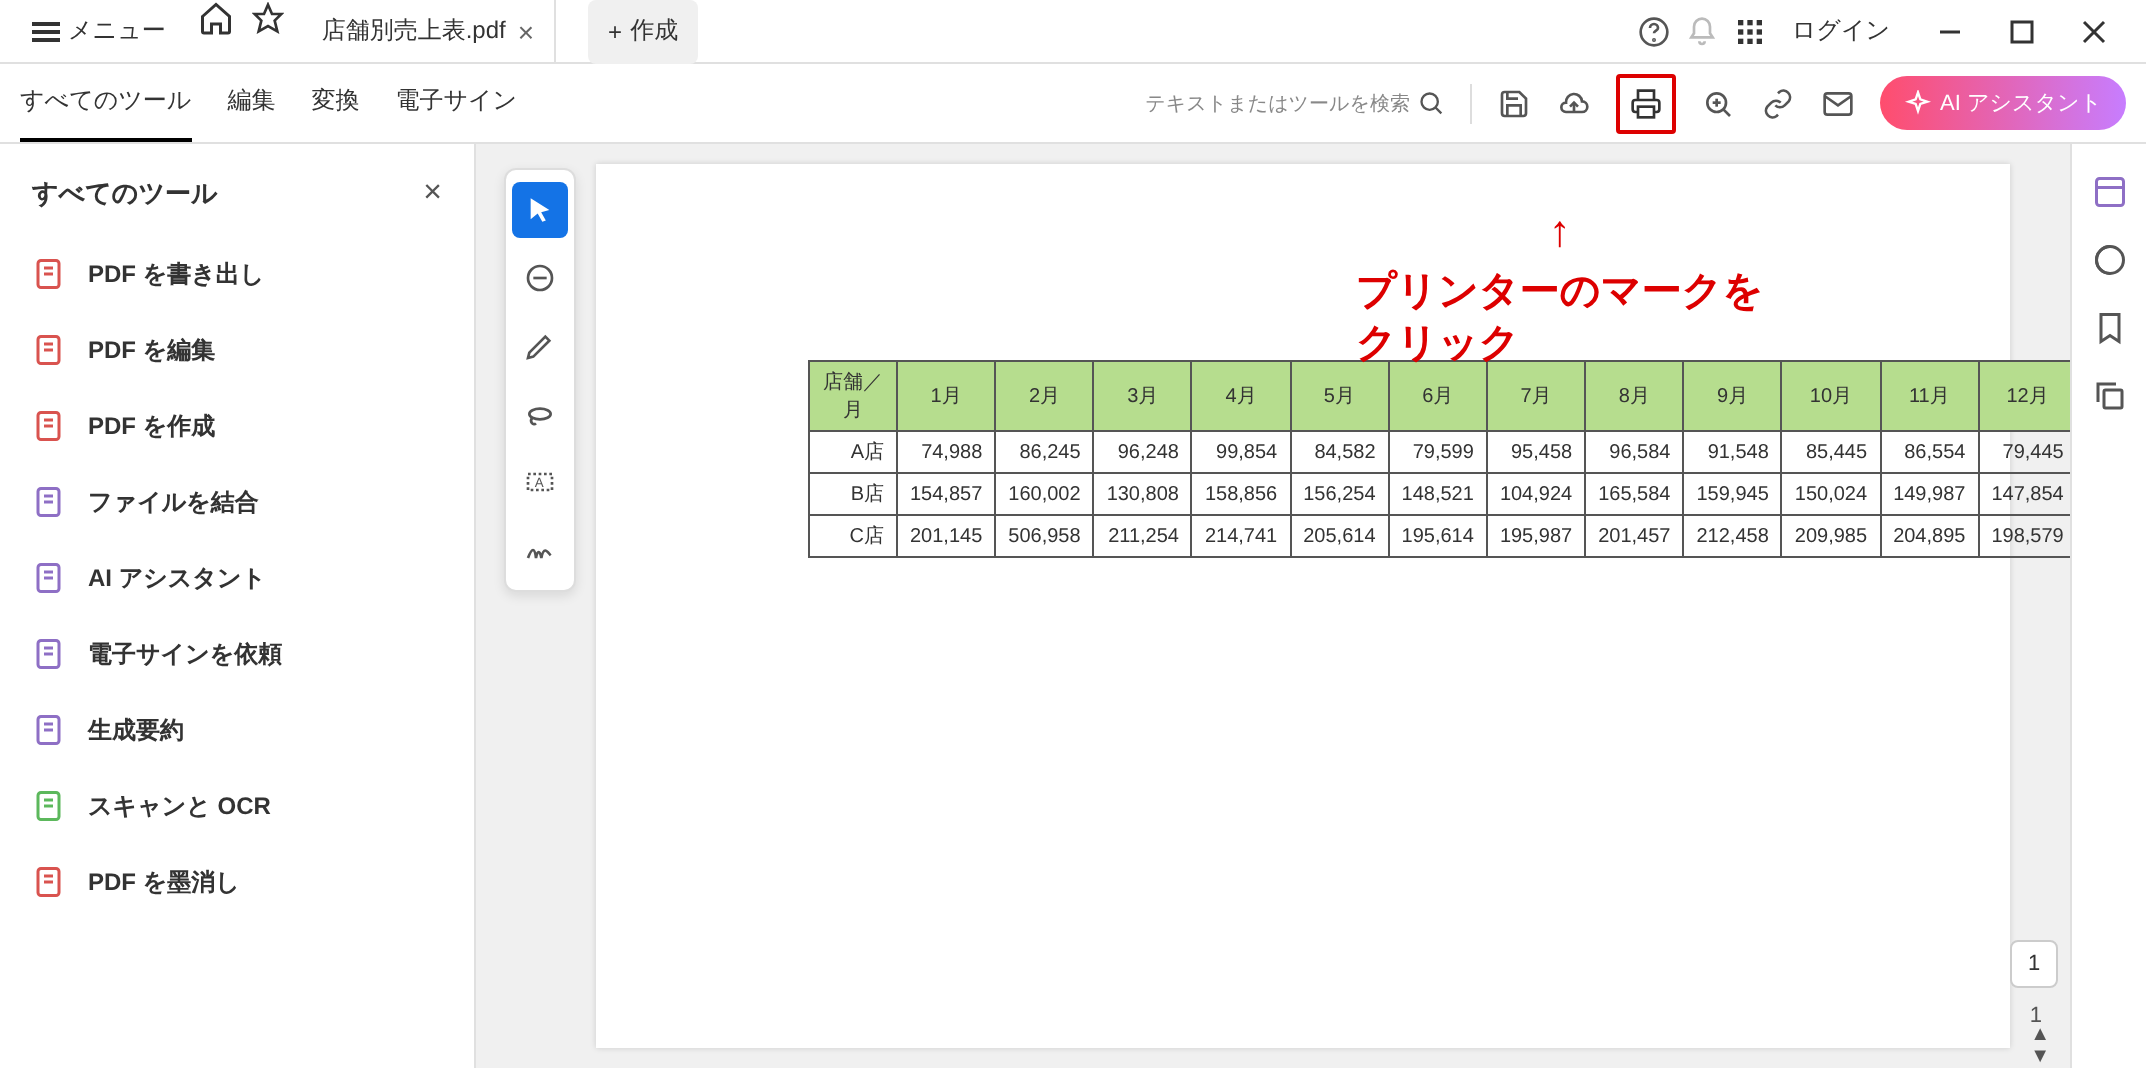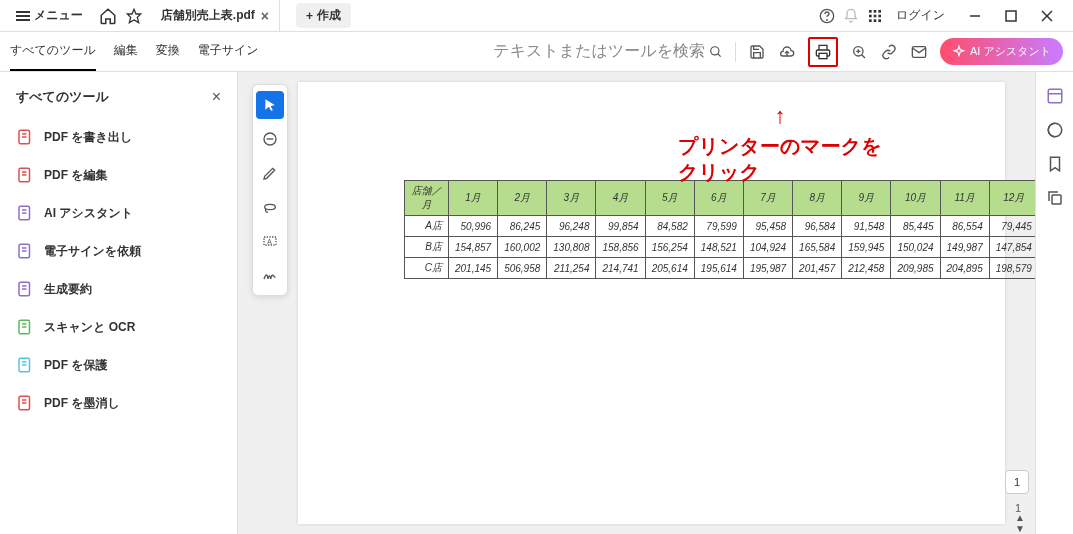--- a/index.html
+++ b/index.html
@@ -1,20 +1,20 @@
 <!DOCTYPE html>
 <html><head>
   <meta charset="utf-8">
   <style>
     * { margin: 0; padding: 0; box-sizing: border-box; }
     body { font-family: "Helvetica Neue", Arial, "Hiragino Kaku Gothic ProN", "Hiragino Sans", Meiryo, sans-serif; background: #f5f5f5; font-size: 12px; color: #333; width: 1073px; height: 534px; overflow: hidden; }
     
     
     .titlebar { height: 32px; background: #fff; display: flex; align-items: center; border-bottom: 1px solid #e0e0e0; }
-    .titlebar-left { display: flex; align-items: center; gap: 8px; padding-left: 8px; font-weight: bold; }
+    .titlebar-left { display: flex; gap: 8px; padding-left: 8px; }
     .menu-btn { display: flex; align-items: center; gap: 4px; padding: 4px 8px; cursor: pointer; }
     .hamburger { display: inline-flex; flex-direction: column; gap: 2px; }
     .hamburger span { width: 14px; height: 2px; background: #333; }
     .home-icon { width: 18px; height: 18px; }
     .star-icon { width: 16px; height: 16px; }
     .tab { display: flex; align-items: center; gap: 6px; padding: 6px 10px; border-right: 1px solid #e0e0e0; height: 32px; }
     .tab-close { cursor: pointer; color: #666; font-size: 14px; line-height: 1; }
     .new-tab { display: flex; align-items: center; gap: 4px; padding: 4px 10px; background: #f0f0f0; border-radius: 4px; margin-left: 8px; cursor: pointer; }
     .titlebar-right { margin-left: auto; display: flex; align-items: center; gap: 6px; padding-right: 8px; }
     .tb-icon { width: 18px; height: 18px; display: flex; align-items: center; justify-content: center; cursor: pointer; }
@@ -22,40 +22,40 @@
     .window-controls { display: flex; align-items: center; gap: 0; }
     .window-btn { width: 36px; height: 32px; display: flex; align-items: center; justify-content: center; cursor: pointer; }
     
     
     .toolbar { height: 40px; background: #fff; display: flex; align-items: center; border-bottom: 1px solid #e0e0e0; padding: 0 10px; }
     .tb-tabs { display: flex; gap: 18px; }
     .tb-tab { padding: 10px 0; cursor: pointer; color: #333; }
     .tb-tab.active { border-bottom: 2px solid #000; font-weight: 500; }
     .toolbar-right { margin-left: auto; display: flex; align-items: center; gap: 12px; }
     .search-box { display: flex; align-items: center; gap: 4px; color: #888; }
-    .search-text { font-size: 16px; }
+    .search-text { font-size: 10px; }
     .divider-v { width: 1px; height: 20px; background: #ddd; }
     .print-highlight { border: 2px solid #d00; padding: 4px; border-radius: 2px; }
     .ai-btn { background: linear-gradient(90deg, #ff4d6d, #c77dff); color: #fff; padding: 6px 12px; border-radius: 16px; display: flex; align-items: center; gap: 4px; cursor: pointer; font-size: 11px; }
     
     
     .main { display: flex; height: calc(100% - 72px); background: #f5f5f5; }
     .sidebar { width: 238px; background: #fff; border-right: 1px solid #e0e0e0; padding: 12px 0; overflow-y: auto; }
     .sidebar-header { display: flex; align-items: center; justify-content: space-between; padding: 4px 16px 12px; }
     .sidebar-title { font-weight: 600; font-size: 13px; }
     .sidebar-close { cursor: pointer; font-size: 16px; color: #555; }
     .sidebar-item { display: flex; align-items: center; gap: 10px; padding: 10px 16px; cursor: pointer; font-weight: bold; }
     .sb-icon { width: 18px; height: 18px; display: flex; align-items: center; justify-content: center; }
     
     .doc-area { flex: 1; position: relative; background: #f0f0f0; overflow: hidden; }
     .floating-tools { position: absolute; left: 14px; top: 12px; background: #fff; border: 1px solid #ddd; border-radius: 6px; width: 36px; display: flex; flex-direction: column; align-items: center; gap: 6px; padding: 6px 0; box-shadow: 0 2px 6px rgba(0,0,0,0.1); }
     .ft-item { width: 28px; height: 28px; display: flex; align-items: center; justify-content: center; cursor: pointer; border-radius: 4px; }
     .ft-item.active { background: #1473e6; color: #fff; }
     
-    .page-surface { position: absolute; left: 60px; right: 30px; top: 10px; bottom: 10px; background: #fff; box-shadow: 0 0 3px rgba(0,0,0,0.15); font-style: italic; }
+    .page-surface { position: absolute; left: 60px; right: 30px; top: 10px; bottom: 10px; background: #fff; box-shadow: 0 0 3px rgba(0,0,0,0.15); }
     
     .data-table { position: absolute; left: 106px; top: 98px; border-collapse: collapse; font-size: 10px; }
     .data-table th, .data-table td { border: 1px solid #555; padding: 3px 6px; text-align: right; min-width: 44px; }
     .data-table th { background: #b6dd8e; font-weight: normal; text-align: center; }
     .data-table td.rowhead { text-align: right; }
     
     .annotation { position: absolute; left: 440px; top: 30px; color: #d00; font-weight: 700; font-size: 20px; line-height: 1.3; }
     .arrow-up { display: block; text-align: center; font-size: 22px; margin-bottom: 2px; }
     
     .right-rail { width: 38px; background: #fff; border-left: 1px solid #e0e0e0; display: flex; flex-direction: column; align-items: center; gap: 14px; padding-top: 14px; }
@@ -238,26 +238,46 @@
             <svg width="18" height="18" viewBox="0 0 24 24" fill="none" stroke="#d9534f" stroke-width="2">
               <rect x="4" y="3" width="14" height="18" rx="2"></rect>
               <line x1="8" y1="8" x2="14" y2="8"></line>
               <line x1="8" y1="12" x2="14" y2="12"></line>
             </svg>
           </span>
           <span>PDF を編集</span>
         </div>
         <div class="sidebar-item">
           <span class="sb-icon">
+            <svg width="18" height="18" viewBox="0 0 24 24" fill="none" stroke="#d9534f" stroke-width="2">
+              <rect x="4" y="3" width="14" height="18" rx="2"></rect>
+              <line x1="8" y1="8" x2="14" y2="8"></line>
+              <line x1="8" y1="12" x2="14" y2="12"></line>
+            </svg>
+          </span>
+          <span>PDF を作成</span>
+        </div>
+        <div class="sidebar-item">
+          <span class="sb-icon">
             <svg width="18" height="18" viewBox="0 0 24 24" fill="none" stroke="#8e6fc5" stroke-width="2">
               <rect x="4" y="3" width="14" height="18" rx="2"></rect>
               <line x1="8" y1="8" x2="14" y2="8"></line>
               <line x1="8" y1="12" x2="14" y2="12"></line>
             </svg>
           </span>
+          <span>ファイルを結合</span>
+        </div>
+        <div class="sidebar-item">
+          <span class="sb-icon">
+            <svg width="18" height="18" viewBox="0 0 24 24" fill="none" stroke="#8e6fc5" stroke-width="2">
+              <rect x="4" y="3" width="14" height="18" rx="2"></rect>
+              <line x1="8" y1="8" x2="14" y2="8"></line>
+              <line x1="8" y1="12" x2="14" y2="12"></line>
+            </svg>
+          </span>
           <span>AI アシスタント</span>
         </div>
         <div class="sidebar-item">
           <span class="sb-icon">
             <svg width="18" height="18" viewBox="0 0 24 24" fill="none" stroke="#8e6fc5" stroke-width="2">
               <rect x="4" y="3" width="14" height="18" rx="2"></rect>
               <line x1="8" y1="8" x2="14" y2="8"></line>
               <line x1="8" y1="12" x2="14" y2="12"></line>
             </svg>
           </span>
@@ -275,30 +295,20 @@
         </div>
         <div class="sidebar-item">
           <span class="sb-icon">
             <svg width="18" height="18" viewBox="0 0 24 24" fill="none" stroke="#5cb85c" stroke-width="2">
               <rect x="4" y="3" width="14" height="18" rx="2"></rect>
               <line x1="8" y1="8" x2="14" y2="8"></line>
               <line x1="8" y1="12" x2="14" y2="12"></line>
             </svg>
           </span>
           <span>スキャンと OCR</span>
-        </div>
-        <div class="sidebar-item">
-          <span class="sb-icon">
-            <svg width="18" height="18" viewBox="0 0 24 24" fill="none" stroke="#5bc0de" stroke-width="2">
-              <rect x="4" y="3" width="14" height="18" rx="2"></rect>
-              <line x1="8" y1="8" x2="14" y2="8"></line>
-              <line x1="8" y1="12" x2="14" y2="12"></line>
-            </svg>
-          </span>
-          <span>PDF を保護</span>
         </div>
         <div class="sidebar-item">
           <span class="sb-icon">
             <svg width="18" height="18" viewBox="0 0 24 24" fill="none" stroke="#d9534f" stroke-width="2">
               <rect x="4" y="3" width="14" height="18" rx="2"></rect>
               <line x1="8" y1="8" x2="14" y2="8"></line>
               <line x1="8" y1="12" x2="14" y2="12"></line>
             </svg>
           </span>
           <span>PDF を墨消し</span>
@@ -356,21 +366,21 @@
               <th>6月</th>
               <th>7月</th>
               <th>8月</th>
               <th>9月</th>
               <th>10月</th>
               <th>11月</th>
               <th>12月</th>
             </tr>
             <tr>
               <td class="rowhead">A店</td>
-              <td>50,996</td>
+              <td>74,988</td>
               <td>86,245</td>
               <td>96,248</td>
               <td>99,854</td>
               <td>84,582</td>
               <td>79,599</td>
               <td>95,458</td>
               <td>96,584</td>
               <td>91,548</td>
               <td>85,445</td>
               <td>86,554</td>

